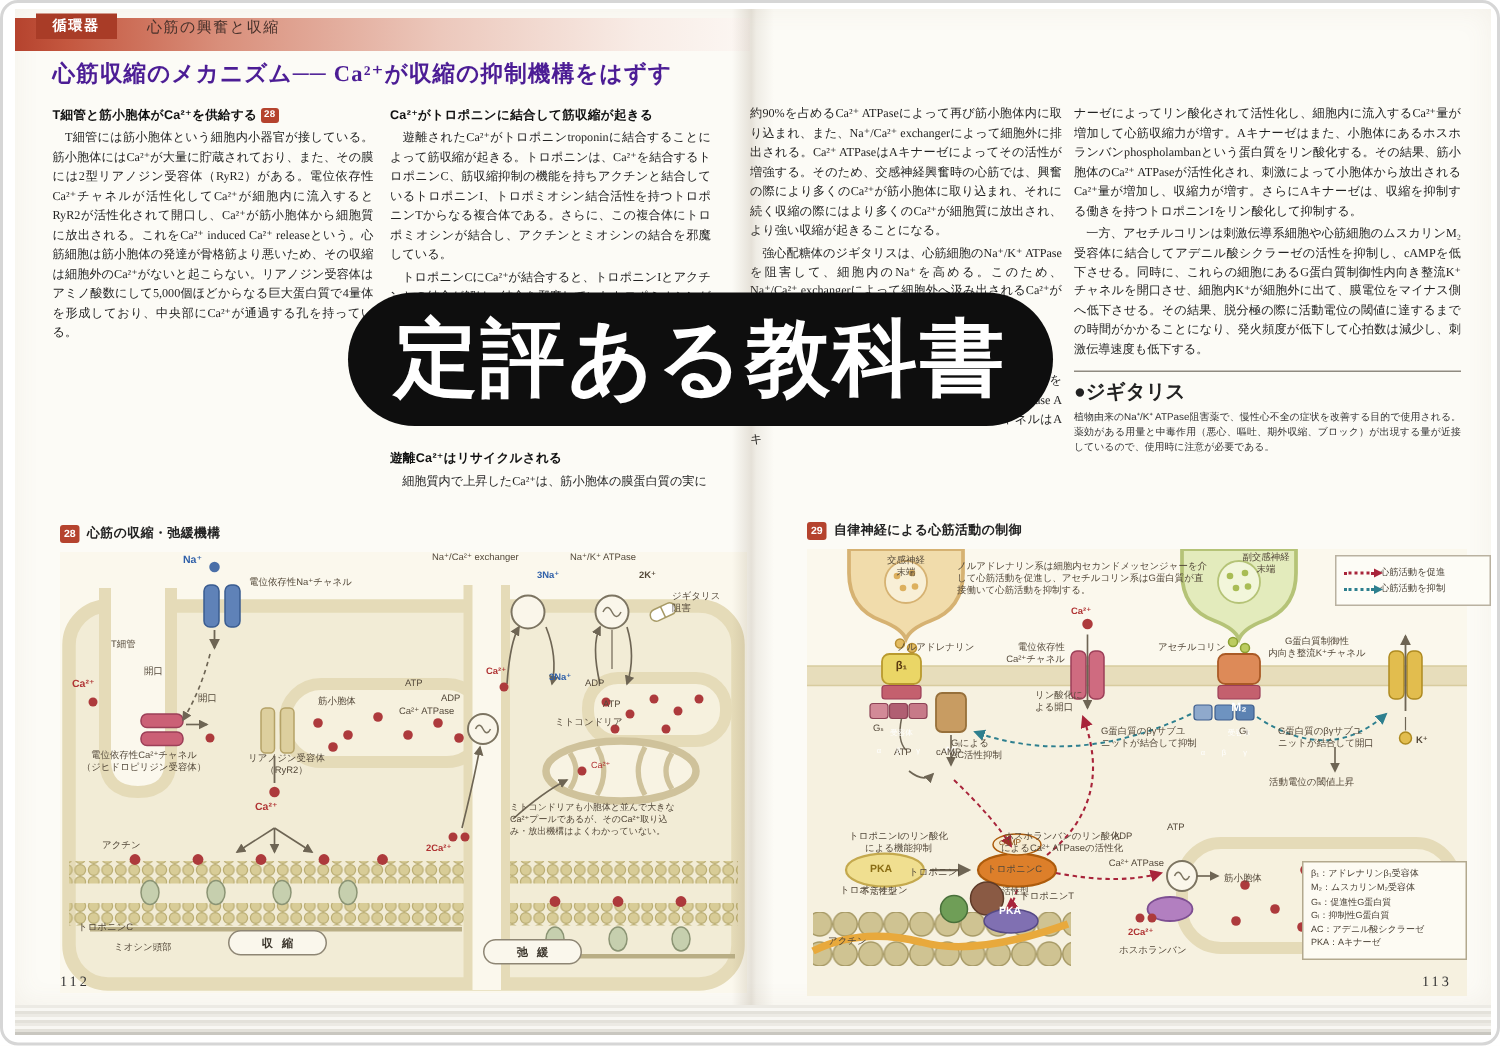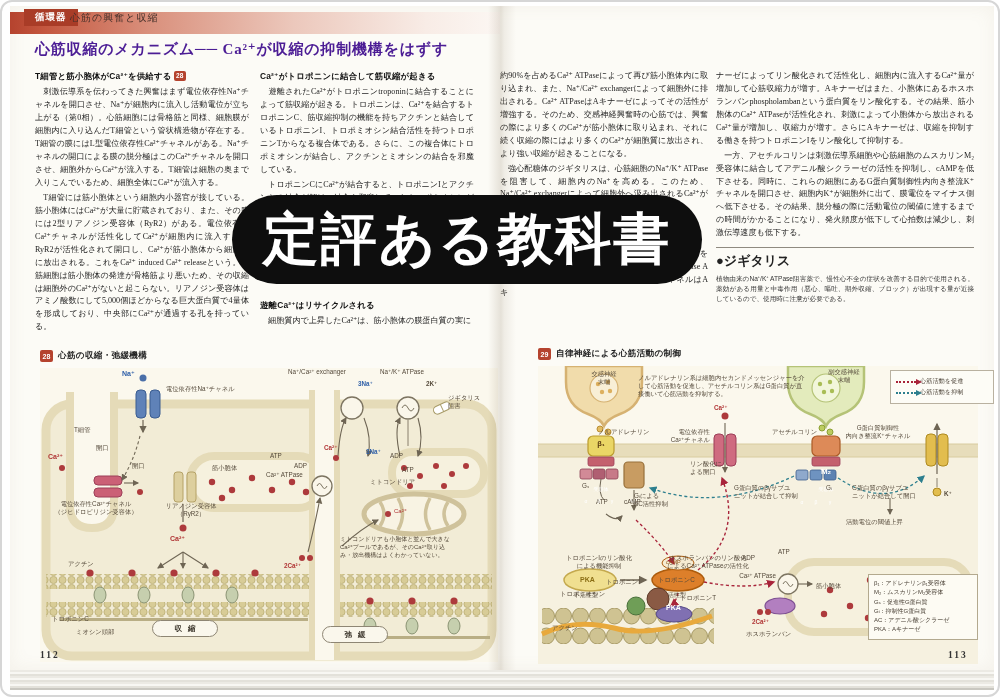--- a/index.html
+++ b/index.html
@@ -11,21 +11,21 @@
   .gutter{position:absolute;left:478px;top:0;width:28px;height:664px;
           background:linear-gradient(90deg,rgba(110,90,60,0) 0%,rgba(110,90,60,.16) 46%,rgba(110,90,60,.09) 58%,rgba(110,90,60,0) 100%);}
   .edge{position:absolute;left:8px;top:668px;width:984px;height:18px;
         background:repeating-linear-gradient(180deg,#eceae4 0 2px,#f8f7f3 2px 4px,#e3e1da 4px 6px);
         border-bottom:2px solid #c9c7c0;}
   
   .band{position:absolute;left:0;top:6px;width:490px;height:22px;
         background:linear-gradient(90deg,#b5432e 0%,#c4573f 7%,#d98f7b 28%,#ecc8bc 58%,#f8ece6 85%,#fcf7f3 100%);}
   .band-badge{position:absolute;left:14px;top:3px;background:#a93c27;color:#fff;font-size:9.5px;
               font-weight:bold;padding:2px 11px;letter-spacing:1px;}
-  .band-sub{position:absolute;left:60px;top:5px;font-size:10px;color:#46302a;letter-spacing:1px;}
+  .band-sub{position:absolute;left:88px;top:5px;font-size:10px;color:#46302a;letter-spacing:1px;}
   .title{position:absolute;left:25px;top:34px;width:470px;font-family:"Liberation Serif","DejaVu Serif",serif;
          font-size:15px;font-weight:600;color:#4c1d95;letter-spacing:.8px;}
   
   .col{position:absolute;top:64px;font-family:"Liberation Serif","DejaVu Serif",serif;
        font-size:8.1px;line-height:1.6;color:#232323;text-align:justify;}
   .col h3{margin:0 0 3px 0;font-family:"Liberation Sans","DejaVu Sans",sans-serif;
           font-size:8.4px;color:#111;letter-spacing:.2px;}
   .col p{margin:0 0 2px 0;}
   .figref{display:inline-block;background:#b5432e;color:#fff;font-family:"Liberation Sans",sans-serif;
           font-size:6.5px;font-weight:bold;padding:0 2px;border-radius:2px;vertical-align:1px;}
@@ -52,40 +52,39 @@
         text-indent:6px;}
   .legendbox{position:absolute;background:#fdfcf6;border:1px solid #b9b1a0;padding:4px 5px;}
   .legendrow{display:flex;align-items:center;font-size:6.2px;color:#4a4136;margin:2px 0;}
   .dotarrow{display:inline-block;width:20px;height:0;border-top:2px dotted #a8243a;position:relative;margin-right:4px;}
   .dotarrow:after{content:"";position:absolute;right:-6px;top:-4px;border-left:6px solid #a8243a;
                   border-top:3px solid transparent;border-bottom:3px solid transparent;}
   .dotarrow.teal{border-top-color:#2d7f8e;} .dotarrow.teal:after{border-left-color:#2d7f8e;}
   .keybox{position:absolute;background:#fdfbf3;border:1px solid #b3a98e;padding:4px 5px;}
   .keybox div{font-size:6px;line-height:1.55;color:#4a4136;}
   .pagenum{position:absolute;font-family:"Liberation Serif","DejaVu Serif",serif;font-size:9.5px;
-           letter-spacing:2px;color:#333;font-weight:bold;}
+           letter-spacing:2px;color:#333;}
   
   .banner{position:absolute;left:230px;top:193px;width:470px;height:89px;background:#0e0e0e;
           border-radius:45px;z-index:50;display:flex;align-items:center;justify-content:center;}
   .banner span{color:#fff;font-size:56px;font-weight:900;letter-spacing:2px;font-family:"DejaVu Sans","Liberation Sans",sans-serif;}
 </style>
 </head>
 <body>
 
 <div class="photo">
 <div class="spread">
 
   <div class="band"></div>
   <div class="band-badge">循環器</div>
   <div class="band-sub">心筋の興奮と収縮</div>
   <div class="title">心筋収縮のメカニズム── Ca²⁺が収縮の抑制機構をはずす</div>
 
   <div class="col" style="left:25px;width:214px;">
     <h3><span>T細管と筋小胞体がCa²⁺を供給する</span> <span class="figref">28</span></h3>
-    <p>　刺激伝導系を伝わってきた興奮はまず電位依存性Na⁺チャネルを開口させ、Na⁺が細胞内に流入し活動電位が立ち上がる（第0相）。心筋細胞には骨格筋と同様、細胞膜が細胞内に入り込んだT細管という管状構造物が存在する。T細管の膜にはL型電位依存性Ca²⁺チャネルがある。Na⁺チャネルの開口による膜の脱分極はこのCa²⁺チャネルを開口させ、細胞外からCa²⁺が流入する。T細管は細胞の奥まで入りこんでいるため、細胞全体にCa²⁺が流入する。</p>
     <p>　T細管には筋小胞体という細胞内小器官が接している。筋小胞体にはCa²⁺が大量に貯蔵されており、また、その膜には2型リアノジン受容体（RyR2）がある。電位依存性Ca²⁺チャネルが活性化してCa²⁺が細胞内に流入するとRyR2が活性化されて開口し、Ca²⁺が筋小胞体から細胞質に放出される。これをCa²⁺ induced Ca²⁺ releaseという。心筋細胞は筋小胞体の発達が骨格筋より悪いため、その収縮は細胞外のCa²⁺がないと起こらない。リアノジン受容体はアミノ酸数にして5,000個ほどからなる巨大蛋白質で4量体を形成しており、中央部にCa²⁺が通過する孔を持っている。</p>
   </div>
   <div class="col" style="left:250px;width:214px;">
     <h3>Ca²⁺がトロポニンに結合して筋収縮が起きる</h3>
     <p>　遊離されたCa²⁺がトロポニンtroponinに結合することによって筋収縮が起きる。トロポニンは、Ca²⁺を結合するトロポニンC、筋収縮抑制の機能を持ちアクチンと結合しているトロポニンI、トロポミオシン結合活性を持つトロポニンTからなる複合体である。さらに、この複合体にトロポミオシンが結合し、アクチンとミオシンの結合を邪魔している。</p>
     <p>　トロポニンCにCa²⁺が結合すると、トロポニンIとアクチンとの結合が解け、結合を邪魔していたトロポミオシンがはずれ、ミオシン頭部がアクチンと結合して筋収縮が起きる。骨格筋と異なり、心筋は細胞外のCa²⁺によってその収縮力が変化する。収縮は電位依存性Ca²⁺チャネルを通るCa²⁺の流入から始まるが、心筋では</p>
     <h3 class="h2gap">遊離Ca²⁺はリサイクルされる</h3>
     <p>　細胞質内で上昇したCa²⁺は、筋小胞体の膜蛋白質の実に</p>
   </div>
   <div class="col" style="left:490px;width:208px;">

